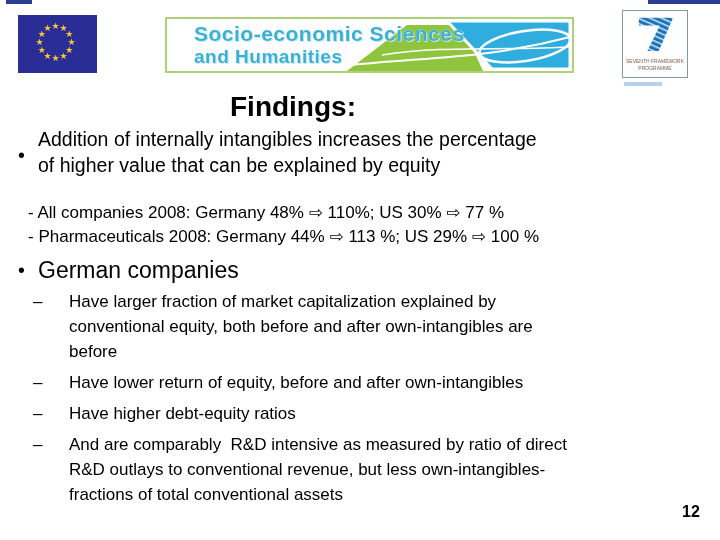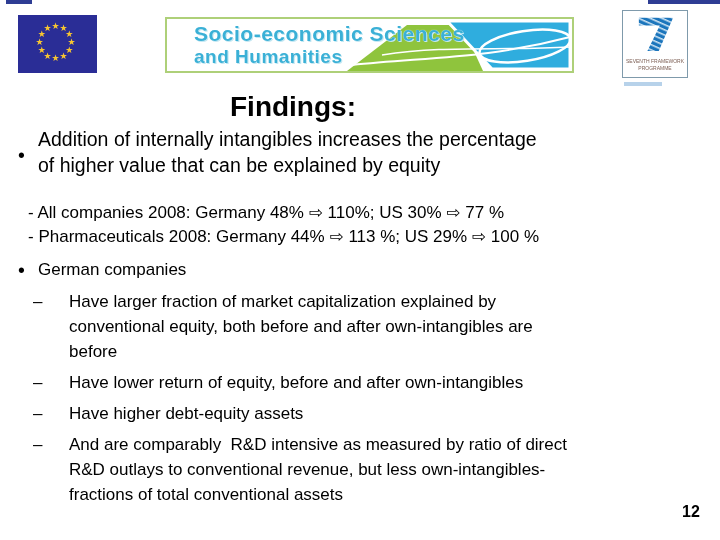--- a/index.html
+++ b/index.html
@@ -36,21 +36,21 @@
     background:#b7d2ea;filter:blur(0.7px);}
 
   
   .title{position:absolute;left:230px;top:91px;font-size:28px;font-weight:bold;color:#000;}
 
   
   .b1-marker{position:absolute;left:18px;top:142px;font-size:19.5px;line-height:26px;}
   .b1-lines{position:absolute;left:38px;top:126px;font-size:19.5px;line-height:26px;}
   .notes{position:absolute;left:28px;top:201px;font-size:17px;line-height:24px;}
   .b2-marker{position:absolute;left:18px;top:257px;font-size:19.5px;line-height:26px;}
-  .b2-text{position:absolute;left:38px;top:257px;font-size:17px;line-height:26px;}
+  .b2-text{position:absolute;left:38px;top:257px;font-size:23px;line-height:26px;}
   .items{position:absolute;left:33px;top:289px;width:650px;}
   .item{display:flex;margin-bottom:6px;font-size:17px;line-height:25px;}
   .item .dash{flex:0 0 36px;}
   .page-number{position:absolute;left:682px;top:503px;font-size:16px;font-weight:bold;}
 </style>
 </head>
 <body>
 
 <div class="slide">
 
@@ -131,21 +131,21 @@
     <div class="item">
       <span class="dash">–</span>
       <div>
         <div class="line">Have lower return of equity, before and after own-intangibles</div>
       </div>
     </div>
 
     <div class="item">
       <span class="dash">–</span>
       <div>
-        <div class="line">Have higher debt-equity assets</div>
+        <div class="line">Have higher debt-equity ratios</div>
       </div>
     </div>
 
     <div class="item">
       <span class="dash">–</span>
       <div>
         <div class="line">And are comparably  R&amp;D intensive as measured by ratio of direct</div>
         <div class="line">R&amp;D outlays to conventional revenue, but less own-intangibles-</div>
         <div class="line">fractions of total conventional assets</div>
       </div>

